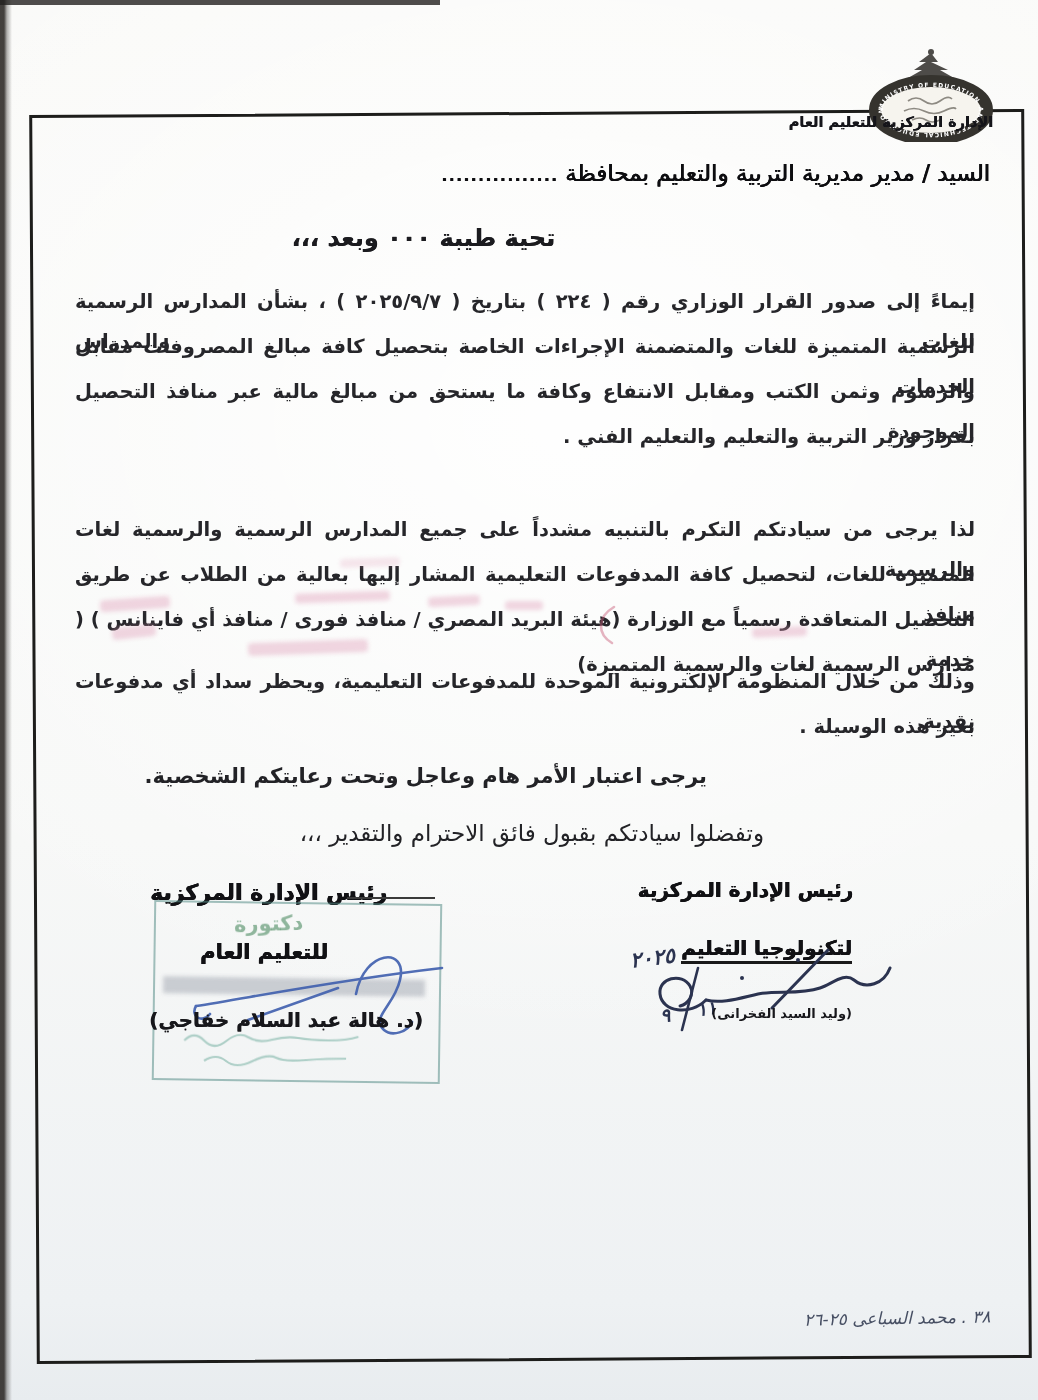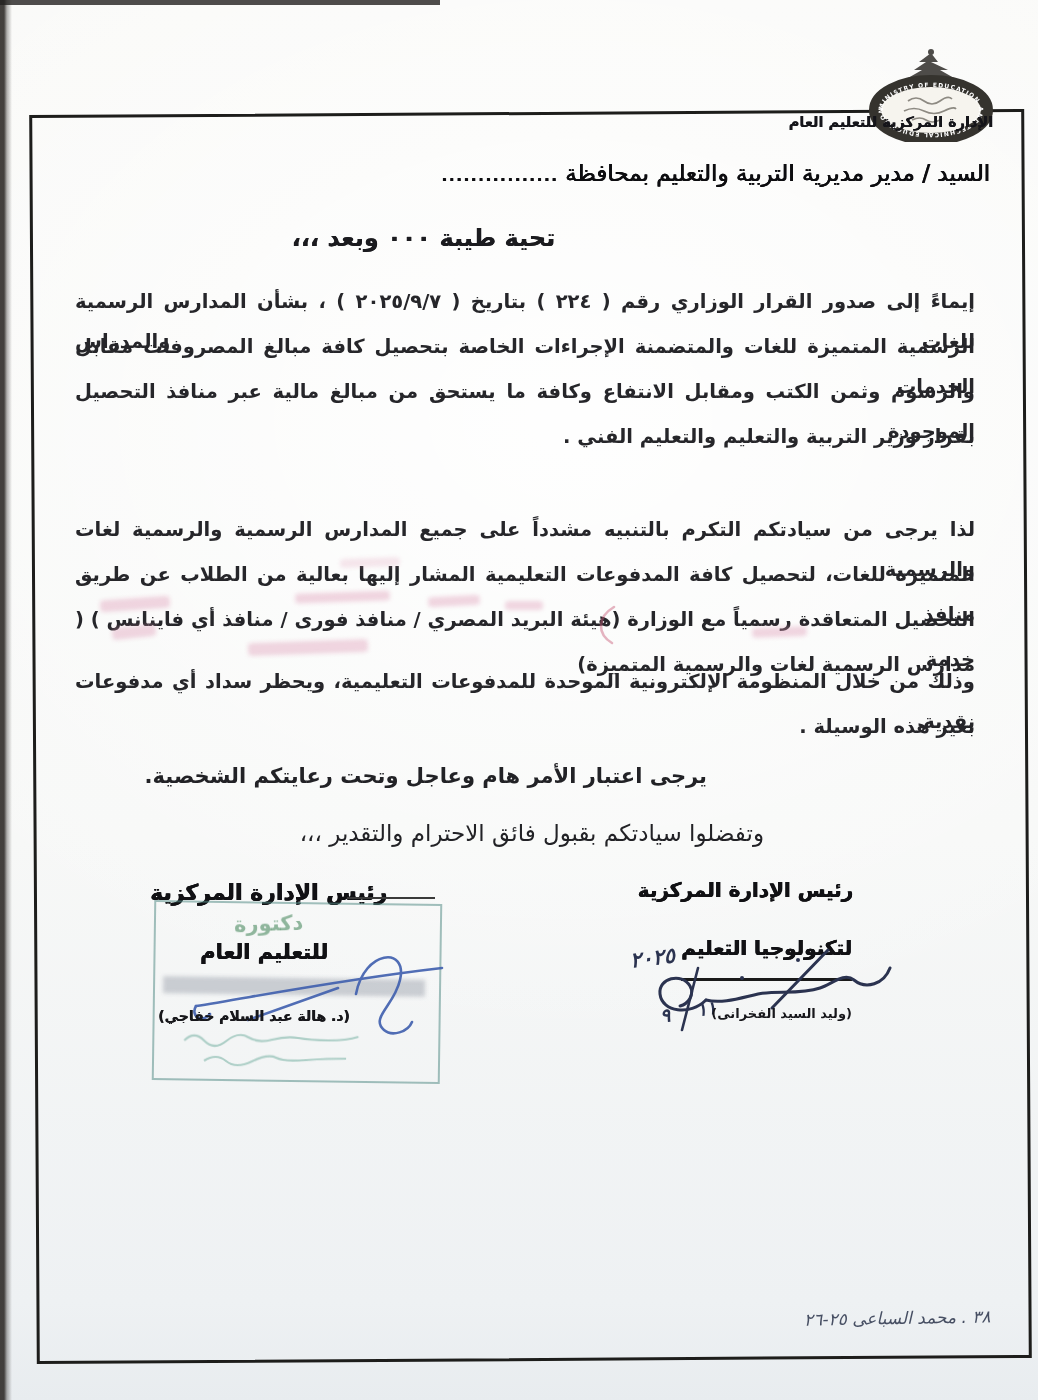--- a/index.html
+++ b/index.html
@@ -31,34 +31,34 @@
   .line.full{text-align:justify;text-align-last:justify;}
   .line.end{text-align:right;}
   .urgency{position:absolute;right:331px;top:764px;direction:rtl;white-space:nowrap;
         font-size:21px;font-weight:bold;color:#222226;}
   .closing{position:absolute;right:274px;top:820px;direction:rtl;white-space:nowrap;
         font-size:23px;font-weight:normal;color:#222226;}
   
   .sig-title{direction:rtl;white-space:nowrap;font-weight:bold;color:#111114;
         text-shadow:.6px 0 #111114, 0 .4px #111114;}
   .sigR-t1{position:absolute;right:185px;top:878px;font-size:20px;}
-  .sigR-t2{position:absolute;right:186px;top:936px;font-size:20px;border-bottom:3px solid #1a1a1a;padding-bottom:18px;}
+  .sigR-t2{position:absolute;right:186px;top:936px;font-size:20px;border-bottom:3px solid #1a1a1a;padding-bottom:1px;}
   .sigR-name{position:absolute;right:186px;top:1006px;direction:rtl;white-space:nowrap;
         font-size:13px;font-weight:bold;color:#17171b;}
   .hand{position:absolute;color:#2b3350;font-style:italic;font-weight:bold;}
   .hand-year{left:630px;top:946px;font-size:21px;transform:rotate(-7deg);}
   .hand-day{left:697px;top:998px;font-size:18px;transform:rotate(-10deg);}
   .hand-month{left:660px;top:1004px;font-size:19px;transform:rotate(-6deg);}
   .sigR-scrawl{position:absolute;left:622px;top:938px;}
   .slashR{position:absolute;left:676px;top:964px;}
   .sigL-t1{position:absolute;left:150px;top:880px;font-size:22px;}
   .sigL-dash{position:absolute;left:347px;top:897px;width:88px;height:2px;background:#3a3a3a;}
   .sigL-t2{position:absolute;left:200px;top:940px;font-size:21px;}
-  .sigL-name{position:absolute;left:158px;top:1008px;direction:rtl;white-space:nowrap;
-        font-size:14px;font-weight:bold;color:#17171b;text-shadow:.4px 0 #17171b;}
+  .sigL-name{position:absolute;left:149px;top:1008px;direction:rtl;white-space:nowrap;
+        font-size:20px;font-weight:bold;color:#17171b;text-shadow:.4px 0 #17171b;}
   .stamp{position:absolute;left:153px;top:902px;width:284px;height:176px;
         border:2px solid rgba(88,142,136,.55);transform:rotate(.8deg);}
   .stamp-word{position:absolute;left:78px;top:8px;direction:rtl;font-size:21px;font-weight:bold;
         color:rgba(58,128,82,.55);filter:blur(.6px);transform:rotate(-2deg);}
   .stamp-smudge{position:absolute;left:8px;top:74px;width:262px;height:17px;
         background:rgba(148,156,166,.45);filter:blur(2px);}
   .stamp-script{position:absolute;left:20px;top:120px;}
   .sigL-scrawl{position:absolute;left:188px;top:928px;}
   
   .footer-note{position:absolute;right:48px;top:1308px;direction:rtl;white-space:nowrap;

